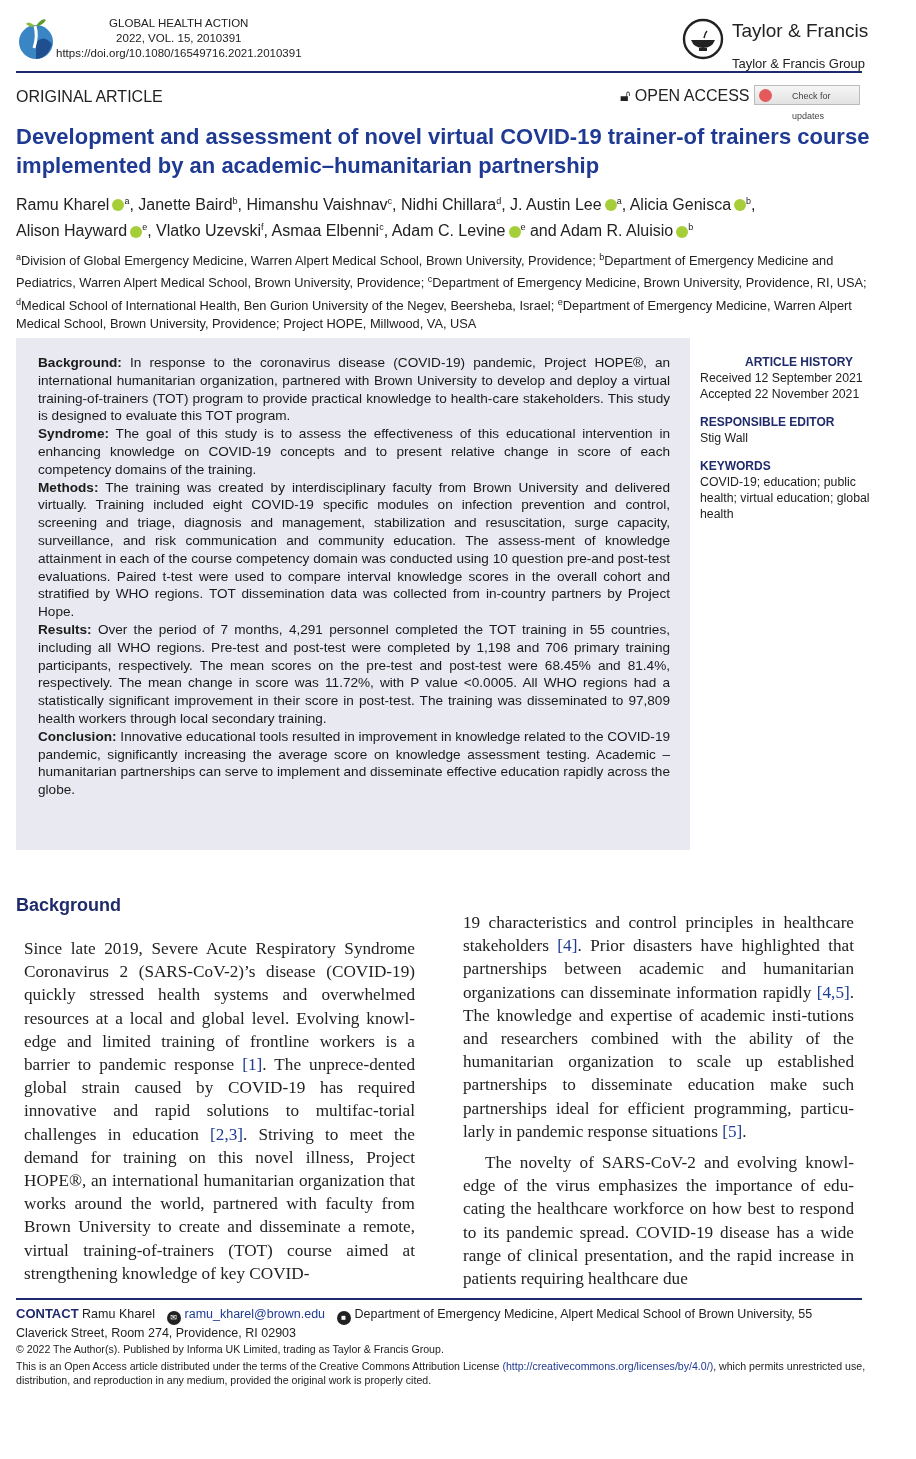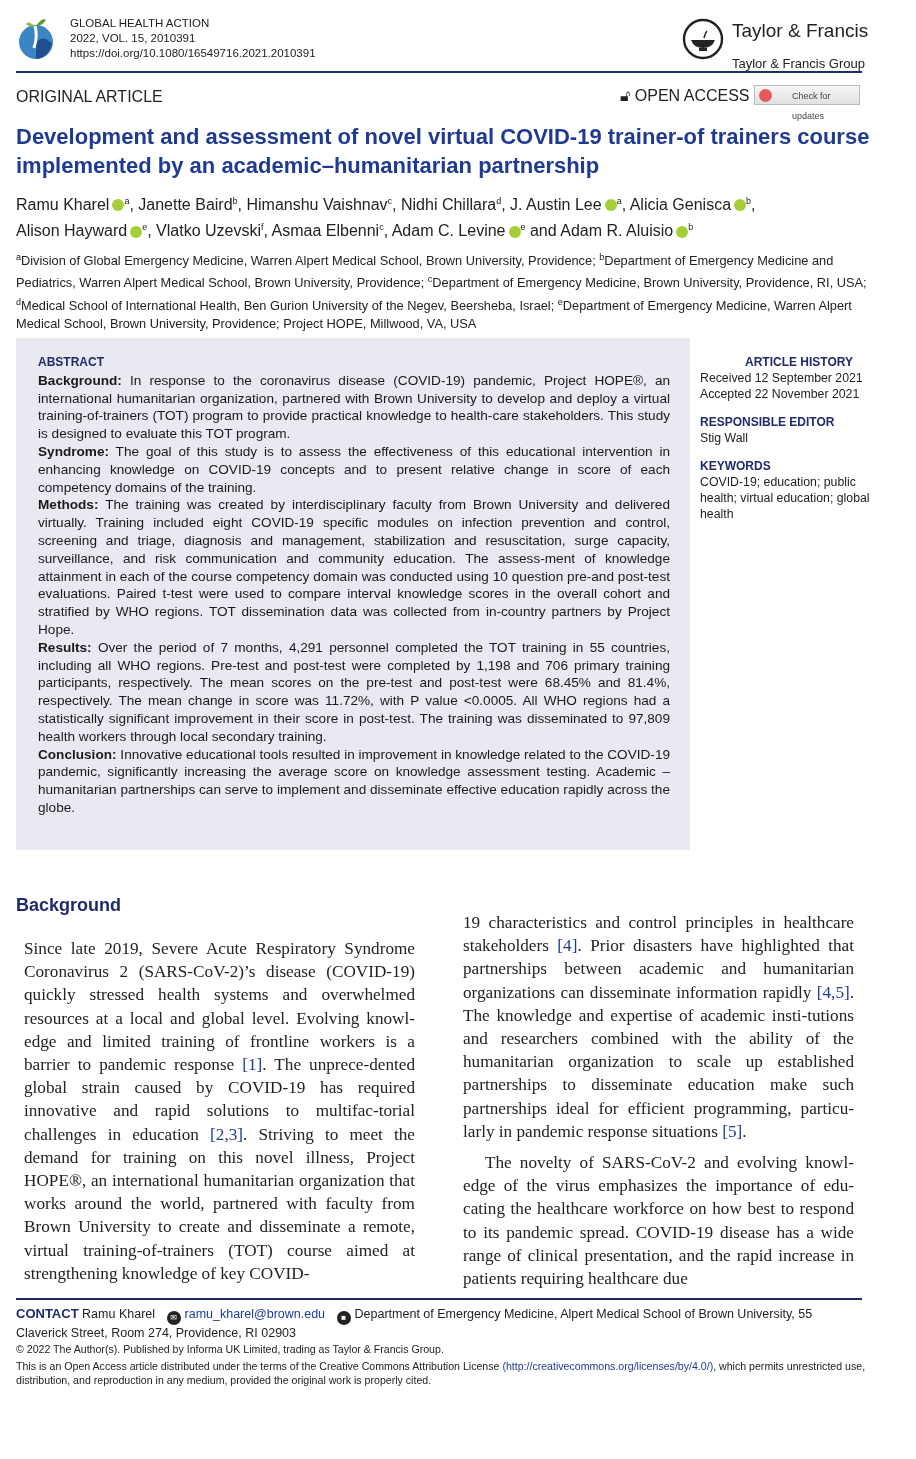--- a/index.html
+++ b/index.html
@@ -1,18 +1,18 @@
 <!DOCTYPE html>
 <html><head>
 <meta charset="utf-8">
 <style>
   html, body { margin: 0; padding: 0; background: #fff; }
   body { width: 916px; height: 1459px; position: relative; overflow: hidden; color: #1a1a1a; font-family: "Liberation Sans", sans-serif; }
   .abs { position: absolute; }
-  .header-journal { left: 70px; top: 16px; font-size: 11.5px; line-height: 15px; color: #222; }
+  .header-journal { left: 56px; top: 16px; font-size: 11.5px; line-height: 15px; color: #222; text-align: center; }
   .logo { left: 16px; top: 14px; width: 40px; height: 46px; }
   .tf-logo { left: 682px; top: 18px; width: 42px; height: 42px; }
   .tf-text { left: 732px; top: 20px; }
   .tf-name { font-family: "Liberation Sans", sans-serif; font-size: 19px; color: #222; line-height: 22px; }
   .tf-group { font-size: 13px; color: #222; line-height: 12px; margin-top: 16px; }
   .rule-top { left: 16px; top: 71px; width: 846px; height: 2px; background: #1f2a6b; }
   .article-type { left: 16px; top: 88px; font-size: 16px; color: #222; }
   .open-access { left: 620px; top: 87px; font-size: 16px; color: #222; }
   .check-updates { left: 754px; top: 85px; width: 106px; height: 20px; border: 1px solid #bbb; background: linear-gradient(#f6f6f6,#e2e2e2); font-size: 9px; line-height: 20px; color: #444; box-sizing: border-box; padding-left: 37px; }
   .check-updates .badge { position: absolute; left: 4px; top: 3px; width: 13px; height: 13px; border-radius: 50%; background: #e45a5a; }
@@ -83,21 +83,20 @@
 </div>
 
 <div class="abs title">Development and assessment of novel virtual COVID-19 trainer-of trainers course implemented by an academic–humanitarian partnership</div>
 
 <div class="abs authors" id="authors"><span>Ramu Kharel</span><span class="orcid"></span><sup>a</sup>, <span>Janette Baird</span><sup>b</sup>, <span>Himanshu Vaishnav</span><sup>c</sup>, <span>Nidhi Chillara</span><sup>d</sup>, <span>J. Austin Lee</span><span class="orcid"></span><sup>a</sup>, <span>Alicia Genisca</span><span class="orcid"></span><sup>b</sup>, <br><span>Alison Hayward</span><span class="orcid"></span><sup>e</sup>, <span>Vlatko Uzevski</span><sup>f</sup>, <span>Asmaa Elbenni</span><sup>c</sup>, <span>Adam C. Levine</span><span class="orcid"></span><sup>e</sup> and <span>Adam R. Aluisio</span><span class="orcid"></span><sup>b</sup></div>
 
 <div class="abs affil" id="affils"><sup>a</sup><span>Division of Global Emergency Medicine, Warren Alpert Medical School, Brown University, Providence; </span><sup>b</sup><span>Department of Emergency Medicine and Pediatrics, Warren Alpert Medical School, Brown University, Providence; </span><sup>c</sup><span>Department of Emergency Medicine, Brown University, Providence, RI, USA; </span><sup>d</sup><span>Medical School of International Health, Ben Gurion University of the Negev, Beersheba, Israel; </span><sup>e</sup><span>Department of Emergency Medicine, Warren Alpert Medical School, Brown University, Providence; Project HOPE, Millwood, VA, USA</span></div>
 
 <div class="abs abstract-box"></div>
 <div class="abs abstract">
-  <div class="lbl">ABSTRACT</div>
   <div id="abs-sections">
       <div><b>Background:</b><span> In response to the coronavirus disease (COVID-19) pandemic, Project HOPE®, an international humanitarian organization, partnered with Brown University to develop and deploy a virtual training-of-trainers (TOT) program to provide practical knowledge to health-care stakeholders. This study is designed to evaluate this TOT program.</span></div>
       <div><b>Syndrome:</b><span> The goal of this study is to assess the effectiveness of this educational intervention in enhancing knowledge on COVID-19 concepts and to present relative change in score of each competency domains of the training.</span></div>
       <div><b>Methods:</b><span> The training was created by interdisciplinary faculty from Brown University and delivered virtually. Training included eight COVID-19 specific modules on infection prevention and control, screening and triage, diagnosis and management, stabilization and resuscitation, surge capacity, surveillance, and risk communication and community education. The assess-ment of knowledge attainment in each of the course competency domain was conducted using 10 question pre-and post-test evaluations. Paired t-test were used to compare interval knowledge scores in the overall cohort and stratified by WHO regions. TOT dissemination data was collected from in-country partners by Project Hope.</span></div>
       <div><b>Results:</b><span> Over the period of 7 months, 4,291 personnel completed the TOT training in 55 countries, including all WHO regions. Pre-test and post-test were completed by 1,198 and 706 primary training participants, respectively. The mean scores on the pre-test and post-test were 68.45% and 81.4%, respectively. The mean change in score was 11.72%, with P value &lt;0.0005. All WHO regions had a statistically significant improvement in their score in post-test. The training was disseminated to 97,809 health workers through local secondary training.</span></div>
       <div><b>Conclusion:</b><span> Innovative educational tools resulted in improvement in knowledge related to the COVID-19 pandemic, significantly increasing the average score on knowledge assessment testing. Academic – humanitarian partnerships can serve to implement and disseminate effective education rapidly across the globe.</span></div>
     </div>
 </div>
 
 <div class="abs sidebar">

